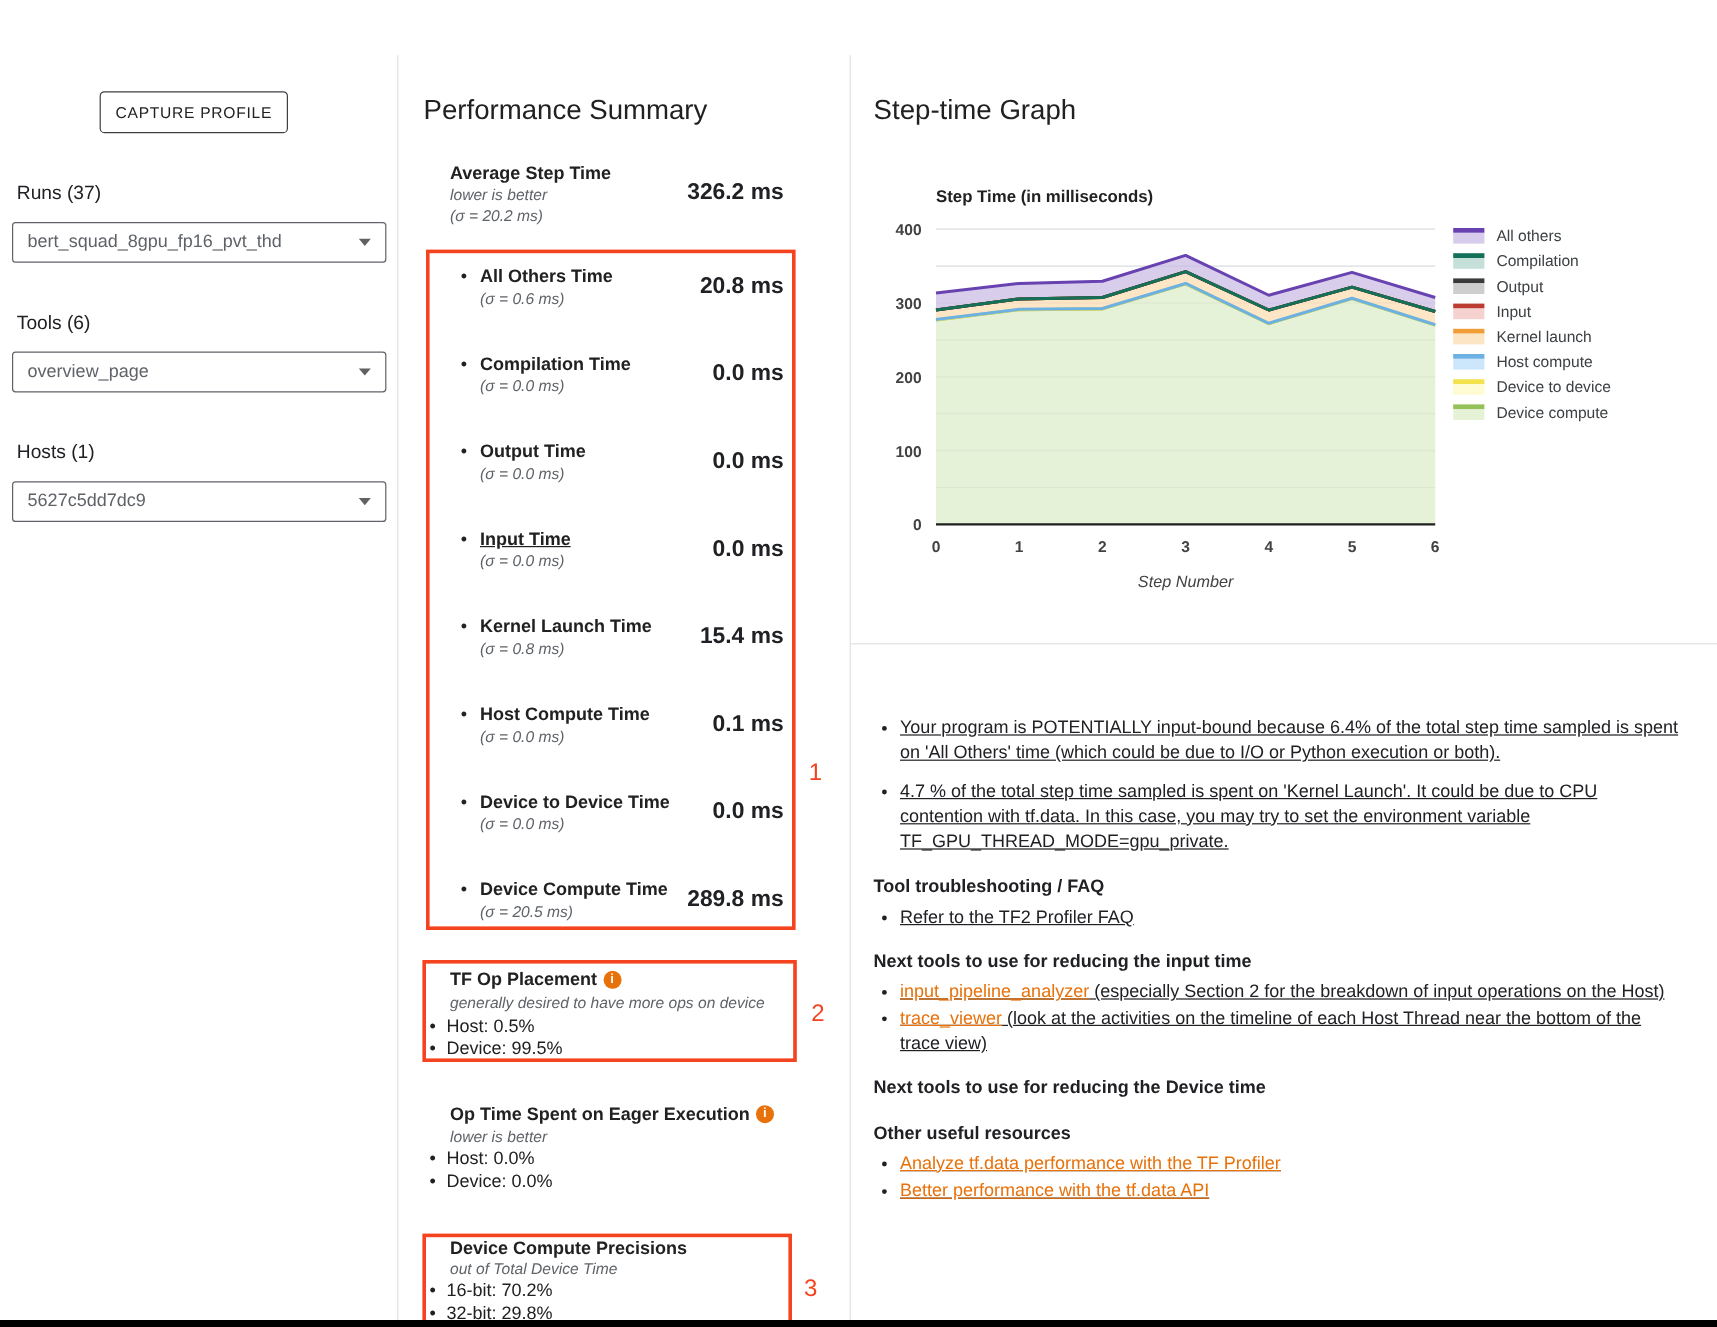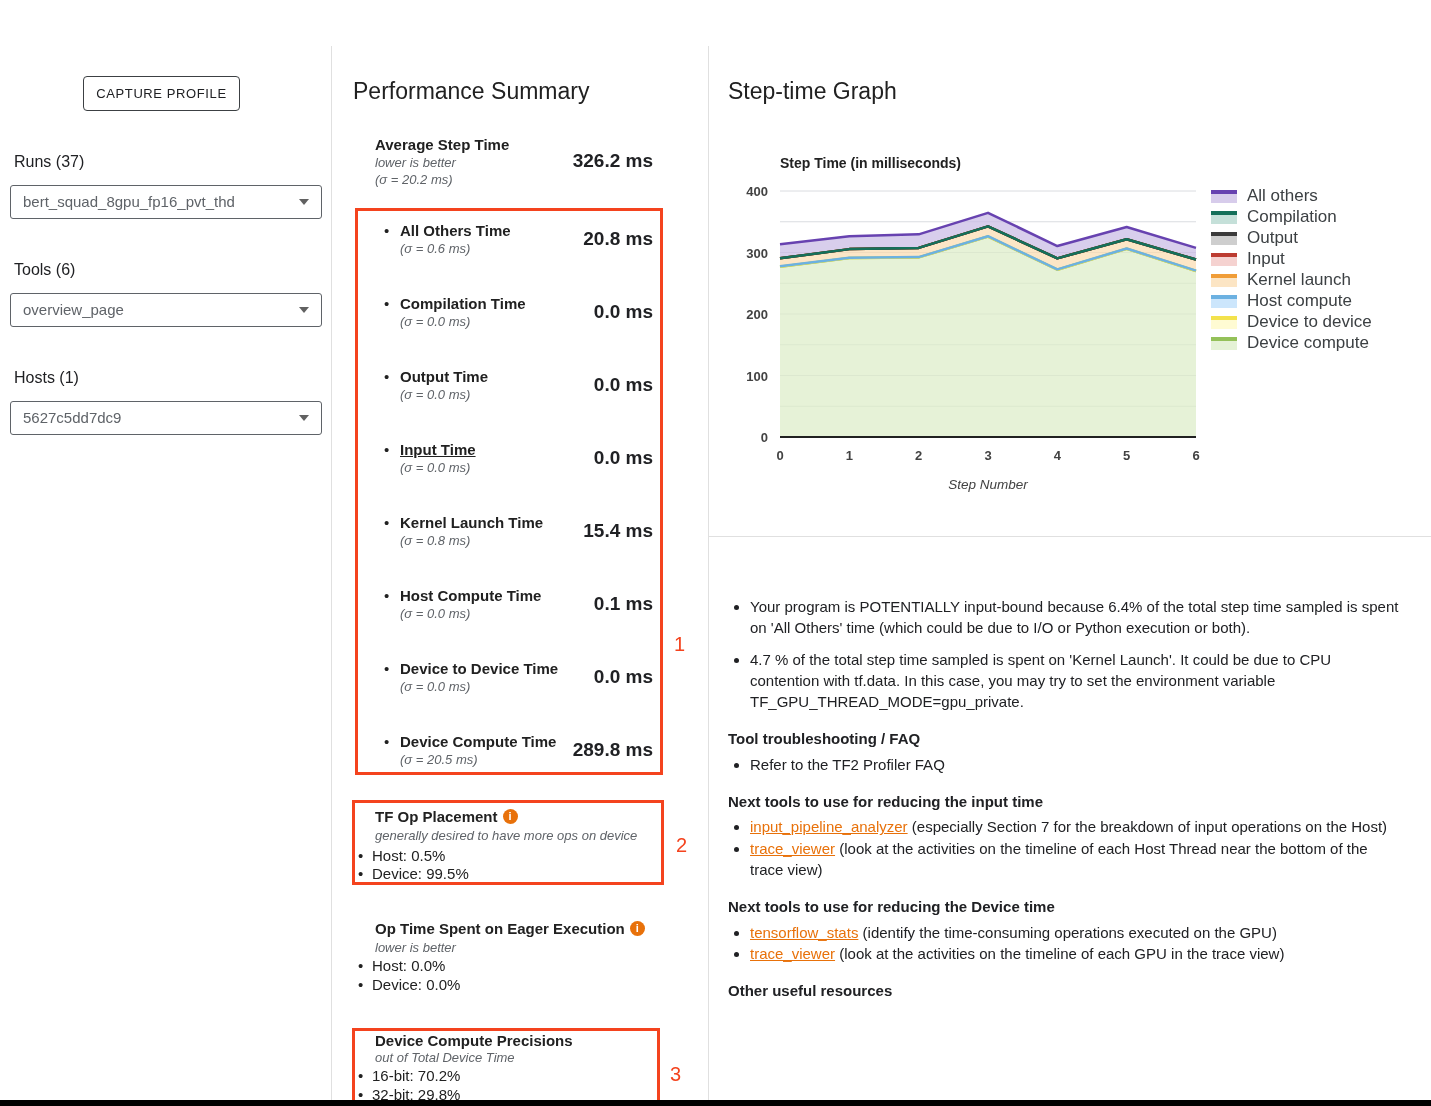--- a/index.html
+++ b/index.html
@@ -47,26 +47,26 @@
 
   
   .tick{font:bold 13px "Liberation Sans",sans-serif;fill:#424242;}
   .ctitle{font:bold 14px "Liberation Sans",sans-serif;fill:#212121;}
   .cxlabel{font:italic 13.5px "Liberation Sans",sans-serif;fill:#424242;}
   #legend{position:absolute;left:1211px;top:189px;}
   .lg-item{display:flex;align-items:center;height:14px;margin-bottom:7px;}
   .lg-swatch{width:26px;height:13px;margin-right:10px;}
   .lg-line{height:4px;}
   .lg-fill{height:9px;opacity:.75;}
-  .lg-label{font-size:17px;color:#3c4043;}
+  .lg-label{font-size:13px;color:#3c4043;}
 
   
   #rec-body{position:absolute;left:728px;top:596px;width:676px;font-size:15px;color:#202124;line-height:1.42;}
   #rec-body ul{margin:0 0 6px 0;padding-left:22px;}
-  #rec-body li{margin-bottom:10px;}
+  #rec-body li{margin-bottom:10px;text-decoration:underline;}
   .rec-head{font-weight:bold;margin:16px 0 4px 0;}
   .rec-link{color:#e8710a;text-decoration:underline;cursor:pointer;}
   #bottom-bar{position:absolute;left:0;top:1100px;width:1431px;height:6px;background:#000;}
 </style>
 </head>
 <body>
 
 <div id="page">
 
 
@@ -275,25 +275,25 @@
     <ul>
       <li>Your program is POTENTIALLY input-bound because 6.4% of the total step time sampled is spent on 'All Others' time (which could be due to I/O or Python execution or both).</li>
       <li>4.7 % of the total step time sampled is spent on 'Kernel Launch'. It could be due to CPU contention with tf.data. In this case, you may try to set the environment variable TF_GPU_THREAD_MODE=gpu_private.</li>
     </ul>
     <div class="rec-head">Tool troubleshooting / FAQ</div>
     <ul>
       <li style="margin-bottom:0;">Refer to the TF2 Profiler FAQ</li>
     </ul>
     <div class="rec-head">Next tools to use for reducing the input time</div>
     <ul>
-      <li style="margin-bottom:0;"><a class="rec-link">input_pipeline_analyzer</a><span> (especially Section 7 for the breakdown of input operations on the Host)</span></li>
+      <li style="margin-bottom:0;"><a class="rec-link">input_pipeline_analyzer</a><span> (especially Section 2 for the breakdown of input operations on the Host)</span></li>
       <li style="margin-bottom:0;"><a class="rec-link">trace_viewer</a><span> (look at the activities on the timeline of each Host Thread near the bottom of the trace view)</span></li>
     </ul>
     <div class="rec-head">Next tools to use for reducing the Device time</div>
-    <ul>
-      <li style="margin-bottom:0;"><a class="rec-link">tensorflow_stats</a><span> (identify the time-consuming operations executed on the GPU)</span></li>
-      <li style="margin-bottom:0;"><a class="rec-link">trace_viewer</a><span> (look at the activities on the timeline of each GPU in the trace view)</span></li>
-    </ul>
     <div class="rec-head">Other useful resources</div>
+    <ul>
+      <li style="margin-bottom:2px;"><a class="rec-link">Analyze tf.data performance with the TF Profiler</a></li>
+      <li style="margin-bottom:0;"><a class="rec-link">Better performance with the tf.data API</a></li>
+    </ul>
   </div>
 
   <div id="bottom-bar"></div>
 </div>
 
 </body></html>

